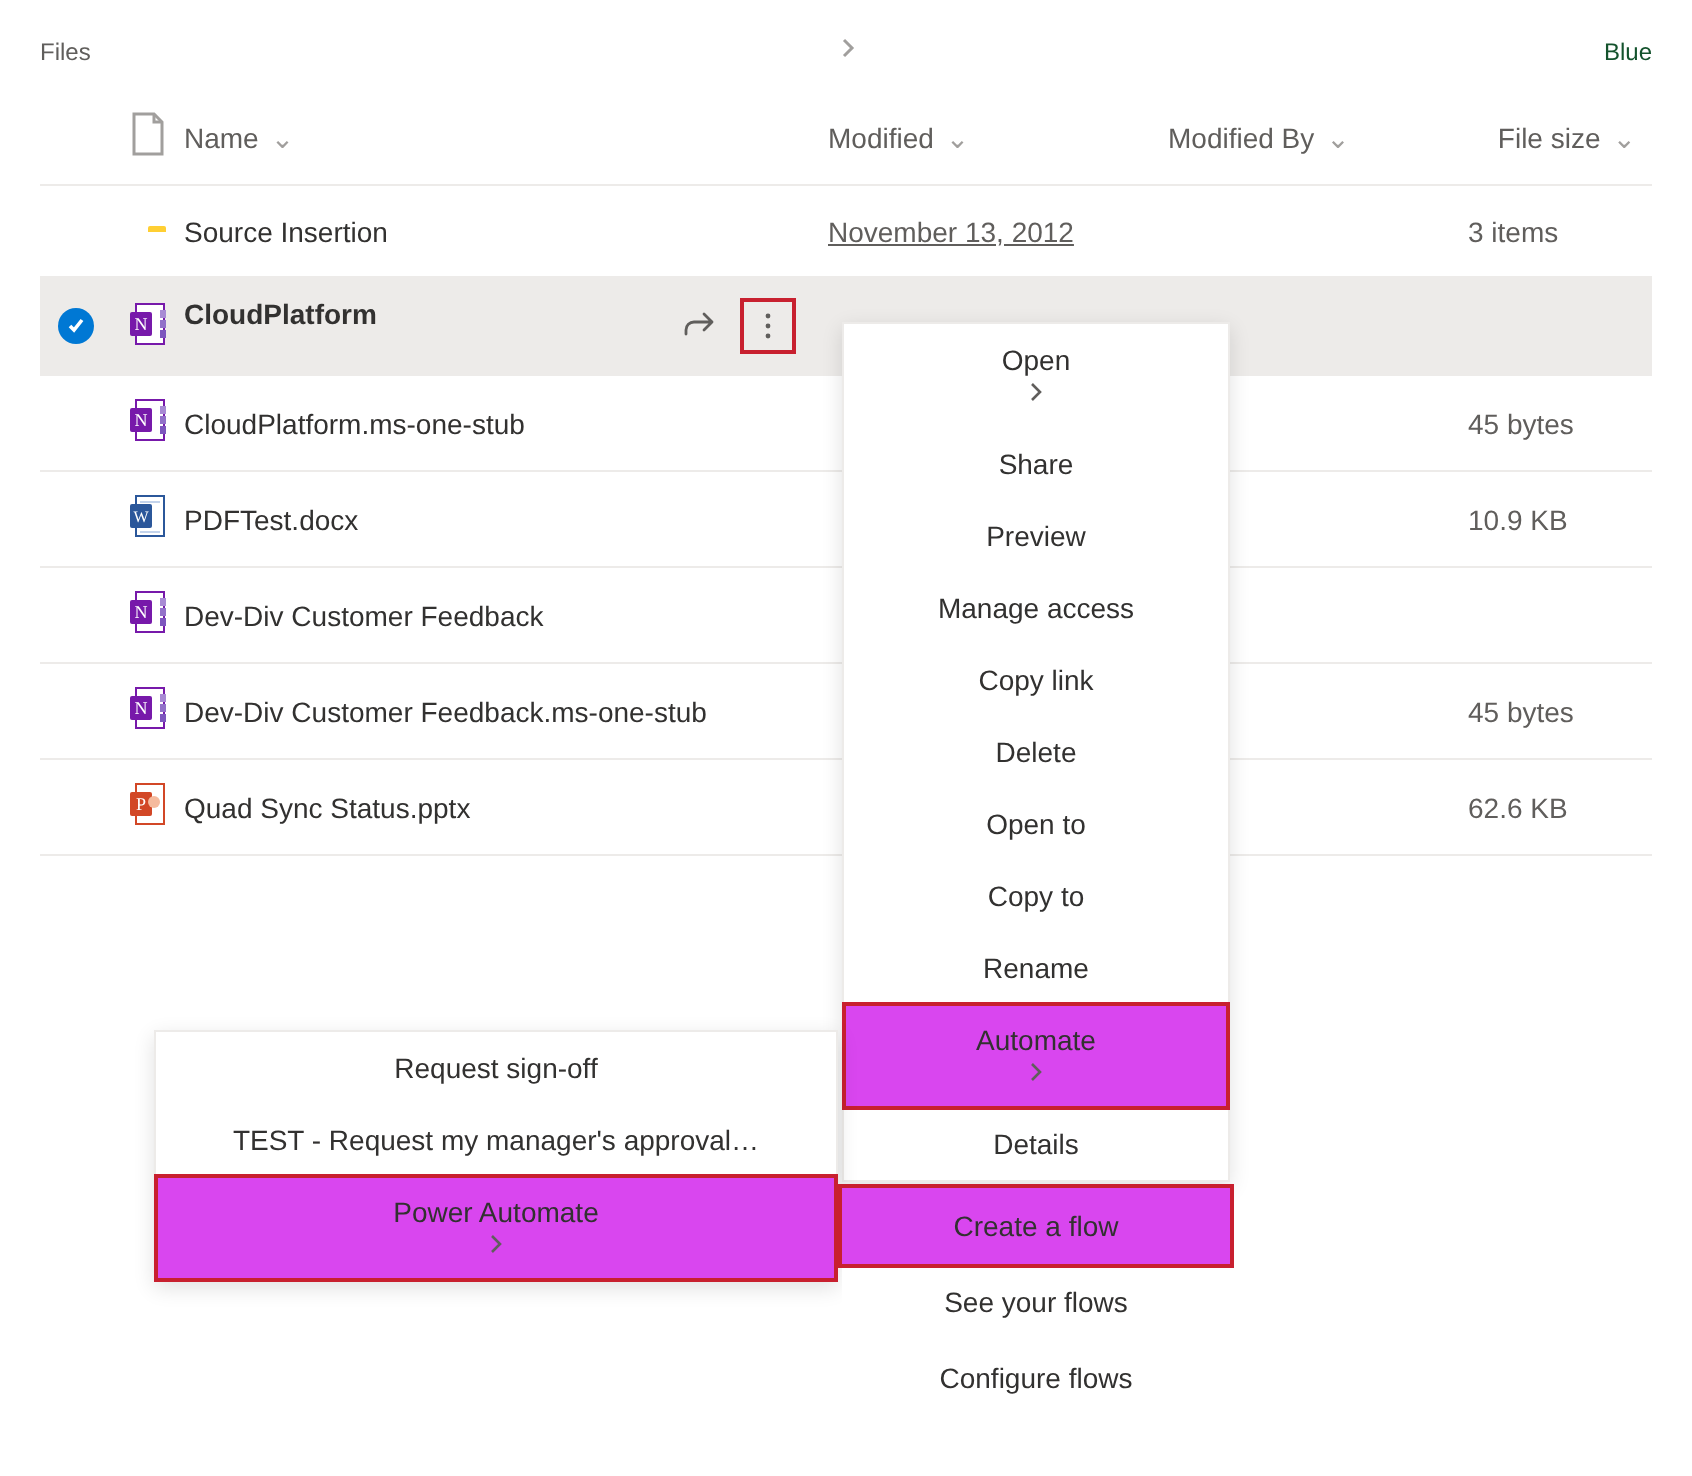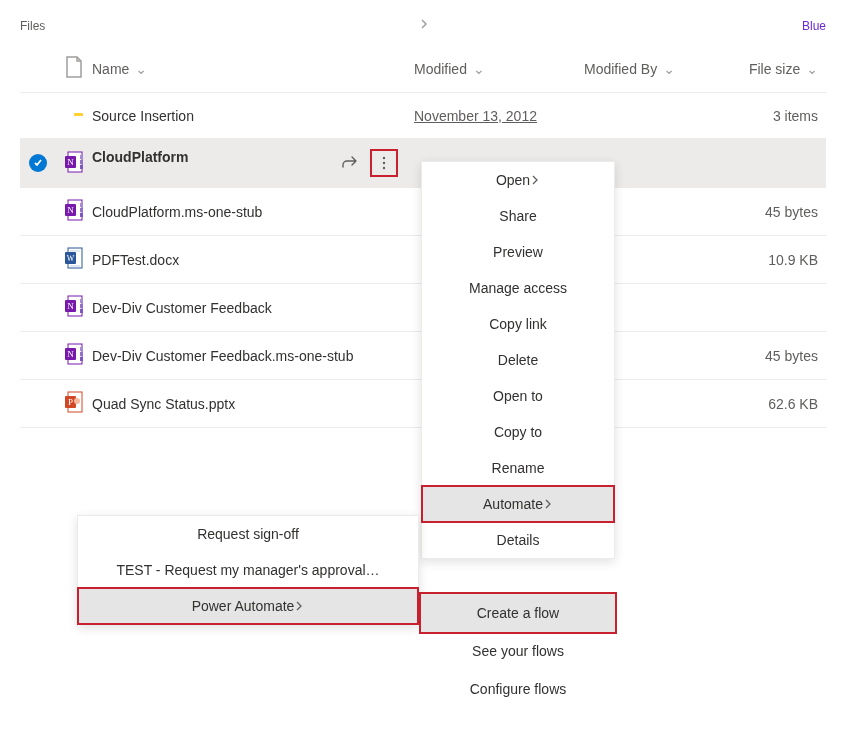--- a/index.html
+++ b/index.html
@@ -1,56 +1,56 @@
 <!DOCTYPE html>
 <html><head>
   <meta charset="utf-8">
   <style>
     * { box-sizing: border-box; margin: 0; padding: 0; }
     body { font-family: "Segoe UI", -apple-system, sans-serif; font-size: 14px; color: #323130; background: #fff; width: 846px; height: 738px; position: relative; overflow: hidden; }
 
     .breadcrumb { padding: 18px 20px 8px; font-size: 12px; color: #605e5c; display: flex; align-items: center; gap: 8px; justify-content: space-between; }
-    .breadcrumb .current { color: #6d28d9; }
+    .breadcrumb .current { color: #14532d; }
 
     .table-wrap { padding: 0 20px; }
     table { width: 100%; border-collapse: collapse; table-layout: fixed; }
     thead th { text-align: left; font-weight: 400; color: #605e5c; padding: 14px 8px 10px; border-bottom: 1px solid #edebe9; font-size: 14px; }
     thead th .sort { margin-left: 6px; color: #a19f9d; }
     th.col-checkbox { width: 36px; }
     th.col-icon { width: 36px; }
     th.col-name { width: auto; padding-left: 0; }
     th.col-modified { width: 170px; }
     th.col-modifiedby { width: 150px; }
     th.col-size { width: 100px; text-align: right; }
 
     tbody tr { border-bottom: 1px solid #edebe9; height: 46px; }
     tbody td { padding: 10px 8px; color: #605e5c; vertical-align: middle; }
     td.col-checkbox { text-align: center; }
     td.col-icon { text-align: center; }
     td.col-name { color: #323130; padding-left: 0; white-space: nowrap; overflow: hidden; text-overflow: ellipsis; margin-left: 16px; }
     td.col-modified { color: #605e5c; text-decoration: underline; }
-    td.col-size { text-align: right; }
+    td.col-size { text-align: left; }
     tr.selected { background: #edebe9; }
     tr.selected td.col-name { font-weight: 600; }
 
     .row-actions { float: right; display: none; gap: 6px; align-items: center; }
     tr.selected .row-actions { display: inline-flex; }
     .icon-btn { width: 28px; height: 28px; display: inline-flex; align-items: center; justify-content: center; cursor: pointer; color: #605e5c; }
     .more-btn-box { border: 2px solid #c8202f; padding: 4px 2px; }
 
     .checkmark { width: 18px; height: 18px; border-radius: 50%; background: #0078d4; display: inline-flex; align-items: center; justify-content: center; }
     .checkmark svg { stroke: #fff; }
     .doc-icon-svg { width: 20px; height: 24px; }
     .folder-icon { width: 22px; height: 16px; background: #ffcf33; border-radius: 1px; position: relative; }
     .folder-icon::before { content: ""; position: absolute; top: -3px; left: 0; width: 9px; height: 3px; background: #ffcf33; border-radius: 1px 1px 0 0; }
 
     
     .menu { position: absolute; background: #fff; border: 1px solid #edebe9; box-shadow: 0 3px 10px rgba(0,0,0,.12); min-width: 190px; }
-    .menu-item { padding: 10px 16px; display: flex; justify-content: center; align-items: center; cursor: pointer; color: #323130; font-size: 14px; }
-    .menu-item:hover, .menu-item.hovered { background: #e5e5e5; }
+    .menu-item { padding: 10px 16px; display: flex; justify-content: flex-end; align-items: center; cursor: pointer; color: #323130; font-size: 14px; flex-direction: column; }
+    .menu-item:hover, .menu-item.hovered { background: #d946ef; }
     .menu-item .chev { color: #605e5c; }
     .menu-primary { top: 161px; left: 421px; width: 194px; }
     .hl-red { outline: 2px solid #c8202f; outline-offset: -1px; }
 
     .submenu-automate { top: 515px; left: 77px; width: 342px; }
     .submenu-create { top: 594px; left: 421px; width: 194px; border: none; box-shadow: none; }
     .submenu-create .menu-item.hl-red { outline-offset: 0; }
     .submenu-create .menu-item { padding: 11px 16px; }
 
     .chev-icon { width: 10px; height: 10px; }

